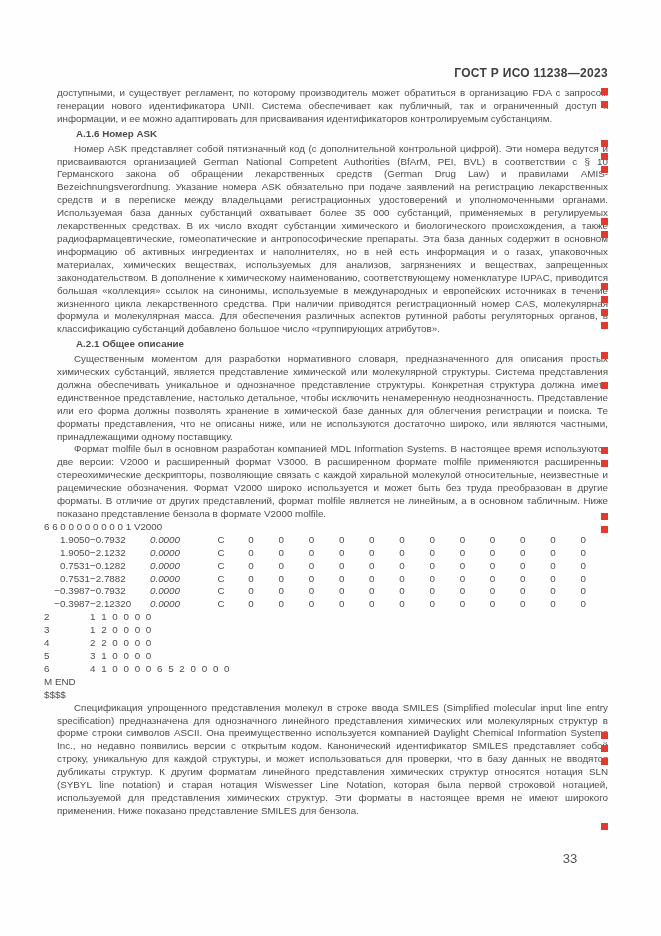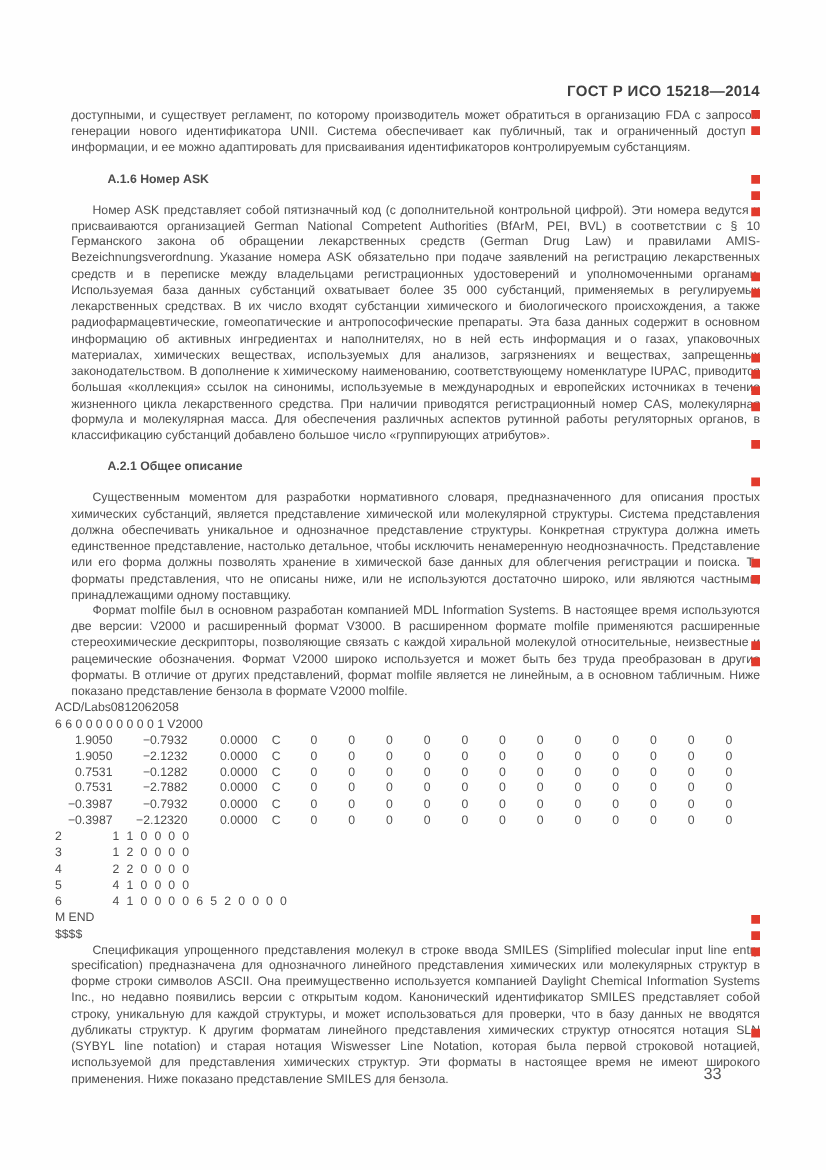--- a/index.html
+++ b/index.html
@@ -12,64 +12,63 @@
     position:absolute; top:66px; left:57px; width:551px;
     text-align:right; font-weight:bold; font-size:12px; color:#3f3f3f;
     letter-spacing:0.3px;
   }
   .content {
     position:absolute; top:87px; left:57px; width:551px;
     font-size:9.8px; line-height:12.9px;
   }
   p.body { margin:0; text-align:justify; text-indent:17px; }
   p.cont { text-indent:0; }
-  .h-sub { margin:12px; padding-left:17px; font-weight:bold; font-size:9.8px; }
+  .h-sub { margin:2px; padding-left:17px; font-weight:bold; font-size:9.8px; }
   .h-main { margin:6px 0 7px 0; padding-left:17px; font-weight:bold; font-size:9.9px; }
   .molfile { margin-left:-13px; }
   .mline { white-space:pre; }
   .mrow { display:flex; }
   .mc1 { display:inline-block; width:46px; text-align:right; }
-  .mc2 { display:inline-block; width:60px; text-align:right; }
-  .mc3 { display:inline-block; width:56px; text-align:right; }
+  .mc2 { display:inline-block; width:60px; }
+  .mc3 { display:inline-block; width:56px; text-align:left;font-style:italic; }
   .mc4 { display:inline-block; width:30px; text-align:center; }
   .mz  { display:inline-block; width:30.2px; text-align:center; }
   .bl  { display:inline-block; width:46px; }
   .bv  { letter-spacing:1.5px; }
   .smiles { margin:0; text-indent:17px; }
   .pagenum {
     position:absolute; top:851px; left:540px; width:60px;
     text-align:center; font-size:13px; color:#555;
   }
   .wm { position:absolute; width:7px; height:7px; }
 </style>
 </head>
 <body>
 
 <div class="page" style="color: rgb(77, 77, 77);">
 
-  <div class="header">ГОСТ Р ИСО 15218—2014</div>
+  <div class="header">ГОСТ Р ИСО 11238—2023</div>
 
   <div class="content">
 
     <p class="body cont">доступными, и существует регламент, по которому производитель может обратиться в организацию FDA с запросом генерации нового идентификатора UNII. Система обеспечивает как публичный, так и ограниченный доступ к информации, и ее можно адаптировать для присваивания идентификаторов контролируемым субстанциям.</p>
 
     <div class="h-sub">А.1.6  Номер ASK</div>
 
     <p class="body">Номер ASK представляет собой пятизначный код (с дополнительной контрольной цифрой). Эти номера ведутся и присваиваются организацией German National Competent Authorities (BfArM, PEI, BVL) в соответствии с § 10 Германского закона об обращении лекарственных средств (German Drug Law) и правилами AMIS-Bezeichnungsverordnung. Указание номера ASK обязательно при подаче заявлений на регистрацию лекарственных средств и в переписке между владельцами регистрационных удостоверений и уполномоченными органами. Используемая база данных субстанций охватывает более 35 000 субстанций, применяемых в регулируемых лекарственных средствах. В их число входят субстанции химического и биологического происхождения, а также радиофармацевтические, гомеопатические и антропософические препараты. Эта база данных содержит в основном информацию об активных ингредиентах и наполнителях, но в ней есть информация и о газах, упаковочных материалах, химических веществах, используемых для анализов, загрязнениях и веществах, запрещенных законодательством. В дополнение к химическому наименованию, соответствующему номенклатуре IUPAC, приводится большая «коллекция» ссылок на синонимы, используемые в международных и европейских источниках в течение жизненного цикла лекарственного средства. При наличии приводятся регистрационный номер CAS, молекулярная формула и молекулярная масса. Для обеспечения различных аспектов рутинной работы регуляторных органов, в классификацию субстанций добавлено большое число «группирующих атрибутов».</p>
 
 
     <div class="h-sub">А.2.1  Общее описание</div>
 
     <p class="body">Существенным моментом для разработки нормативного словаря, предназначенного для описания простых химических субстанций, является представление химической или молекулярной структуры. Система представления должна обеспечивать уникальное и однозначное представление структуры. Конкретная структура должна иметь единственное представление, настолько детальное, чтобы исключить ненамеренную неоднозначность. Представление или его форма должны позволять хранение в химической базе данных для облегчения регистрации и поиска. Те форматы представления, что не описаны ниже, или не используются достаточно широко, или являются частными, принадлежащими одному поставщику.</p>
 
 
     <p class="body">Формат molfile был в основном разработан компанией MDL Information Systems. В настоящее время используются две версии: V2000 и расширенный формат V3000. В расширенном формате molfile применяются расширенные стереохимические дескрипторы, позволяющие связать с каждой хиральной молекулой относительные, неизвестные и рацемические обозначения. Формат V2000 широко используется и может быть без труда преобразован в другие форматы. В отличие от других представлений, формат molfile является не линейным, а в основном табличным. Ниже показано представление бензола в формате V2000 molfile.</p>
 
     <div class="molfile">
-      <div class="mline">ACD/Labs0812062058</div>
       <div class="mline">6 6 0 0 0 0 0 0 0 0 1 V2000</div>
       <div>
           <div class="mrow">
             <span class="mc1">1.9050</span>
             <span class="mc2">−0.7932</span>
             <span class="mc3">0.0000</span>
             <span class="mc4">C</span>
             <span class="mz">0</span>
             <span class="mz">0</span>
             <span class="mz">0</span>
@@ -182,21 +181,21 @@
           <div class="mrow">
             <span class="bl">3</span>
             <span class="bv">1 2 0 0 0 0</span>
           </div>
           <div class="mrow">
             <span class="bl">4</span>
             <span class="bv">2 2 0 0 0 0</span>
           </div>
           <div class="mrow">
             <span class="bl">5</span>
-            <span class="bv">4 1 0 0 0 0</span>
+            <span class="bv">3 1 0 0 0 0</span>
           </div>
           <div class="mrow">
             <span class="bl">6</span>
             <span class="bv">4 1 0 0 0 0 6 5 2 0 0 0 0</span>
           </div>
         </div>
       <div class="mline">M END</div>
       <div class="mline">$$$$</div>
     </div>
 

